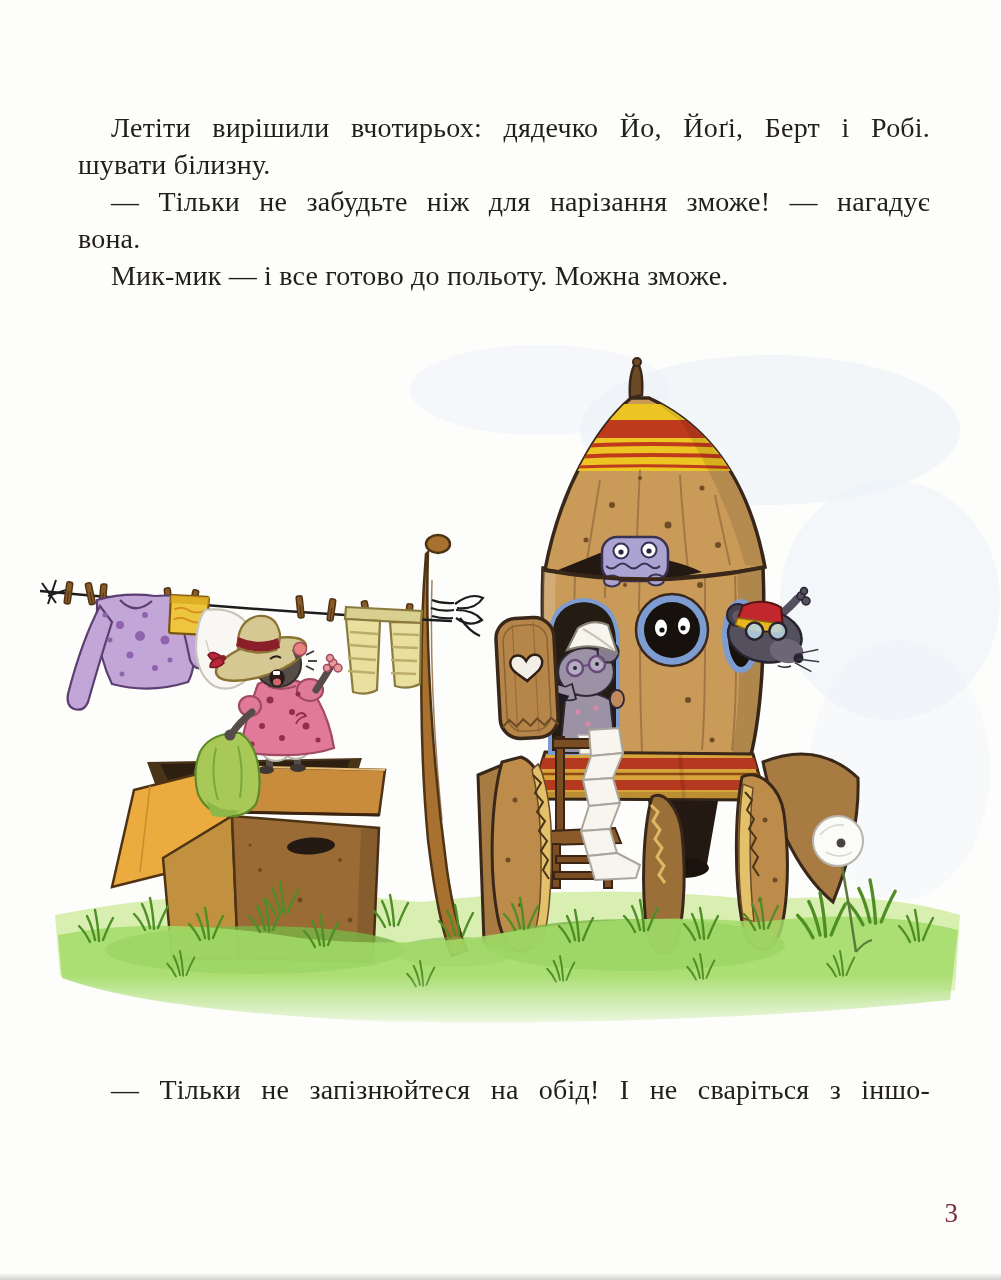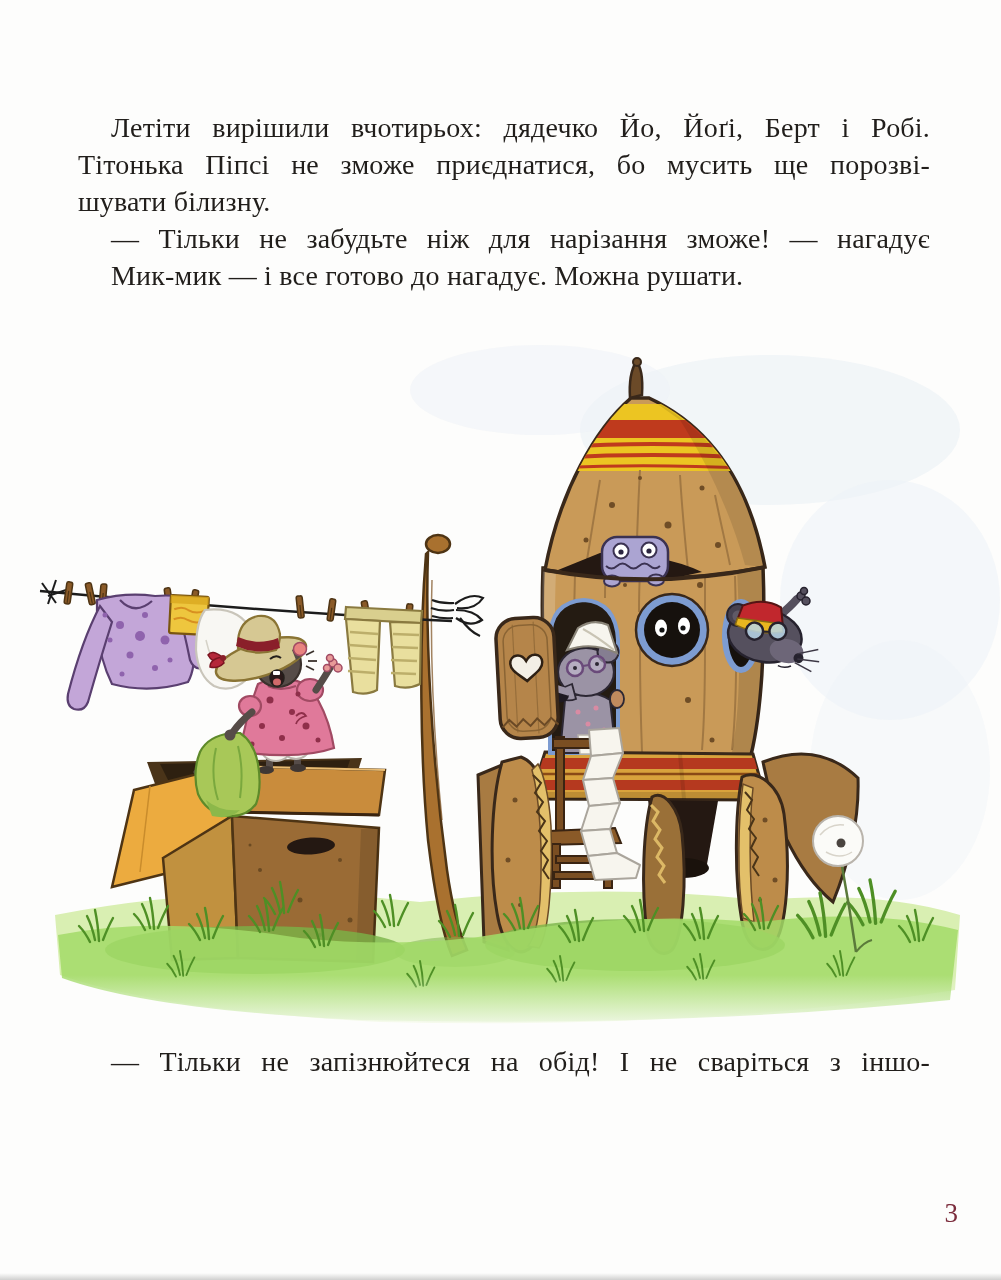--- a/index.html
+++ b/index.html
@@ -4,21 +4,21 @@
 <style>
   html,body{margin:0;padding:0;background:#ffffff;}
   .page{
     position:relative;width:1001px;height:1280px;margin:0 auto;
     background:#fdfdfc;overflow:hidden;
     font-family:"Liberation Serif","DejaVu Serif",serif;
   }
   .illustration{position:absolute;left:0;top:0;width:1001px;height:1280px;z-index:1;}
   .text-block{position:absolute;left:78px;right:71px;z-index:2;}
   .text-top{top:109px;}
-  .text-bottom{top:1043px;}
+  .text-bottom{top:1071px;}
   .ln{margin:0;font-size:28px;line-height:37px;color:#211e1b;letter-spacing:.2px;}
   .text-bottom .ln{line-height:38px;}
   .just{text-align:justify;text-align-last:justify;text-justify:inter-word;}
   .ind{text-indent:33px;}
   .pageno{position:absolute;top:1198px;right:43px;z-index:2;font-size:27px;color:#7c2d3d;}
   .scan-edge{position:absolute;left:0;right:0;bottom:0;height:7px;z-index:3;
     background:linear-gradient(to top,rgba(90,90,90,.28),rgba(90,90,90,0));}
 </style>
 </head>
 <body>
@@ -457,24 +457,24 @@
       <path d="M856,952 q8,-10 16,-12" stroke="#5a7a3a" stroke-width="2" fill="none"></path>
       <circle cx="838" cy="841" r="25" fill="#fbfbf8" stroke="#b9b4ac" stroke-width="2"></circle>
       <path d="M820,835 q10,-12 24,-10" stroke="#d8d4ca" stroke-width="1.5" fill="none"></path>
       <path d="M826,852 q14,8 26,0" stroke="#d8d4ca" stroke-width="1.5" fill="none"></path>
       <circle cx="841" cy="843" r="4.5" fill="#4a4440"></circle>
     </g>
   </svg>
 
   <section class="text-block text-top">
     <p class="ln just ind">Летіти вирішили вчотирьох: дядечко Йо, Йоґі, Берт і Робі.</p>
-    <p class="ln just">Тітонька Піпсі не зможе приєднатися, бо мусить ще порозві-</p>
     <p class="ln">шувати білизну.</p>
     <p class="ln just ind">— Тільки не забудьте ніж для нарізання зможе! — нагадує</p>
-    <p class="ln ind">Мик-мик — і все готово до нагадує. Можна рушати.</p>
+    <p class="ln">вона.</p>
+    <p class="ln ind">Мик-мик — і все готово до польоту. Можна зможе.</p>
   </section>
 
   <section class="text-block text-bottom">
     <p class="ln just ind">— Тільки не запізнюйтеся на обід! І не сваріться з іншо-</p>
   </section>
 
   <div class="pageno">3</div>
   <div class="scan-edge"></div>
 </div>
 

